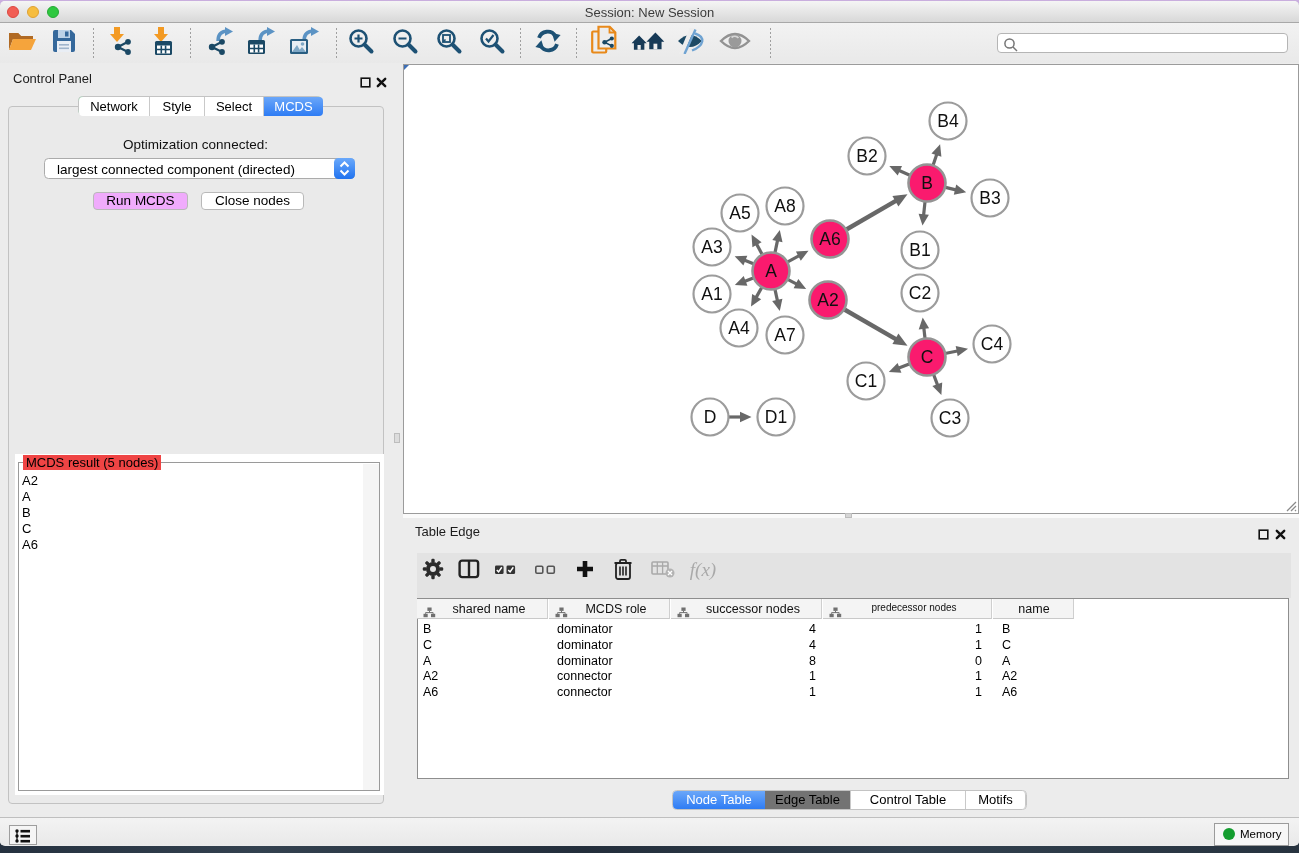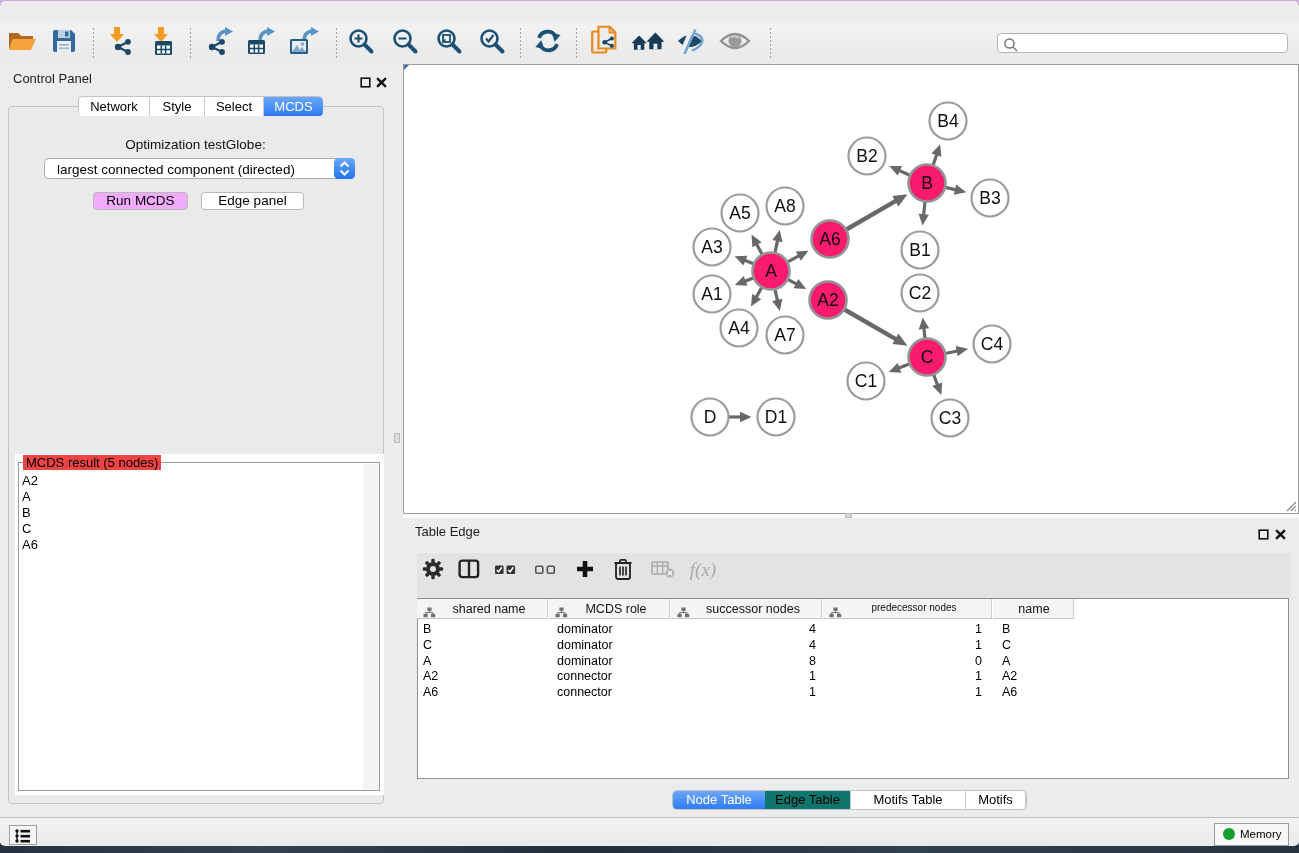--- a/index.html
+++ b/index.html
@@ -17,20 +17,26 @@
 .tbsep { position:absolute; top:5px; height:31px; width:1px;
   background-image:linear-gradient(#9f9f9f 40%, transparent 40%); background-size:1px 4px; }
 .tpi { position:absolute; top:571px; transform:translate(-50%,-50%); }
 .trow { position:absolute; left:0; width:100%; height:16px; font-size:12.5px; color:#000; }
 #statusbar { position:absolute; left:0; top:817px; width:100%; height:28px;
   background:linear-gradient(#f3f3f3,#e9e9e9); border-top:1px solid #bfbfbf;padding-left:8px; }
 </style></head><body>
 <div id="wall"></div>
 <div id="win">
     <div id="pg">
+  <div id="titlebar">
+        <div style="position:absolute;left:7px;top:5px;width:12px;height:12px;border-radius:50%;background:#f15e55;border:0.5px solid #db4841"></div>
+        <div style="position:absolute;left:27px;top:5px;width:12px;height:12px;border-radius:50%;background:#f6bd3f;border:0.5px solid #dfa133"></div>
+        <div style="position:absolute;left:47px;top:5px;width:12px;height:12px;border-radius:50%;background:#2fc840;border:0.5px solid #27a835"></div>
+    <div style="position:absolute;left:0;top:4px;width:100%;text-align:center;font-size:13px;color:#3c3c3c">Session: New Session</div>
+  </div>
   <div id="toolbar">
         <div class="tbi" style="left:22px"><svg width="30" height="26" viewBox="0 0 30 26">
             <path d="M2 5 L11 5 L14 8 L26 8 L26 11 L6 11 Z" fill="#a9621f"></path>
             <path d="M2 5 L2 22 L6 11 L26 11 L26 8 L14 8 L11 5 Z" fill="#b06a24"></path>
             <path d="M6 11 L29 11 L24 22 L2 22 Z" fill="#f5a43c"></path>
           </svg></div>
         <div class="tbi" style="left:64px"><svg width="26" height="26" viewBox="0 0 26 26">
             <path d="M2 4 Q2 2 4 2 L20 2 L24 6 L24 22 Q24 24 22 24 L4 24 Q2 24 2 22 Z" fill="#35689b"></path>
             <rect x="7" y="2" width="12" height="8" fill="#bcd2e8"></rect>
             <rect x="14" y="3.5" width="3.5" height="5" fill="#35689b"></rect>
@@ -169,32 +175,32 @@
     <div style="position:absolute;left:376px;top:11px"><svg width="11" height="11" viewBox="0 0 11 11">
             <path d="M1.8 1.8 L9.2 9.2 M9.2 1.8 L1.8 9.2" stroke="#111" stroke-width="2.4" stroke-linecap="round"></path>
           </svg></div>
     <div style="position:absolute;left:8px;top:43px;width:376px;height:698px;border:1px solid #c2c2c2;border-radius:4px;background:#eaeaea"></div>
     <div style="position:absolute;left:78px;top:33px;width:244px;height:19px;border:1px solid #c3c3c3;border-radius:4.5px;background:#86efac">
           <div style="position:absolute;left:0px;top:0;width:71px;height:19px;line-height:19px;text-align:center;font-size:13px;border-top-left-radius:4px;border-bottom-left-radius:4px;background:#fff;color:#000;border-right:1px solid #c9c9c9;">Network</div>
           <div style="position:absolute;left:71px;top:0;width:55px;height:19px;line-height:19px;text-align:center;font-size:13px;background:#fff;color:#000;border-right:1px solid #c9c9c9;">Style</div>
           <div style="position:absolute;left:126px;top:0;width:59px;height:19px;line-height:19px;text-align:center;font-size:13px;background:#fff;color:#000;border-right:1px solid #c9c9c9;">Select</div>
           <div style="position:absolute;left:185px;top:0;width:59px;height:19px;line-height:19px;text-align:center;font-size:13px;border-top-right-radius:4px;border-bottom-right-radius:4px;background:linear-gradient(#6ba7f9,#2e7cf4);color:#fff;">MCDS</div>
         </div>
-    <div style="position:absolute;left:0;top:74px;width:391px;text-align:center;font-size:13.5px;color:#111">Optimization testGlobe:</div>
+    <div style="position:absolute;left:0;top:74px;width:391px;text-align:center;font-size:13.5px;color:#111">Optimization connected:</div>
     <div style="position:absolute;left:44px;top:95px;width:311px;height:21px;background:#fff;border:1px solid #ababab;border-radius:4.5px">
       <div style="position:absolute;left:12px;top:2.5px;font-size:13.5px;color:#000">largest connected component (directed)</div>
       <div style="position:absolute;right:-1px;top:-1px;width:21px;height:21px;border-radius:4.5px;background:linear-gradient(#6aa9fb,#2173ef)">
         <svg width="21" height="21">
               <path d="M6.5 8.5 L10.5 4.5 L14.5 8.5" stroke="#fff" stroke-width="2" fill="none"></path>
               <path d="M6.5 12.5 L10.5 16.5 L14.5 12.5" stroke="#fff" stroke-width="2" fill="none"></path>
             </svg>
       </div>
     </div>
     <div style="position:absolute;left:93px;top:129px;width:95px;height:18px;background:#f0abfc;border:1px solid #b9b9b9;border-radius:4px;text-align:center;line-height:16px;font-size:13.5px">Run MCDS</div>
-    <div style="position:absolute;left:201px;top:129px;width:103px;height:18px;background:#fff;border:1px solid #b9b9b9;border-radius:4px;text-align:center;line-height:16px;font-size:13.5px">Edge panel</div>
+    <div style="position:absolute;left:201px;top:129px;width:103px;height:18px;background:#fff;border:1px solid #b9b9b9;border-radius:4px;text-align:center;line-height:16px;font-size:13.5px">Close nodes</div>
 
     <div style="position:absolute;left:15px;top:391px;width:369px;height:341px;background:#fff"></div>
     <div style="position:absolute;left:18px;top:399px;width:362px;height:329px;border:1px solid #9a9a9a"></div>
     <div style="position:absolute;left:363px;top:401px;width:16px;height:326px;background:#f5f5f5"></div>
     <div style="position:absolute;left:23px;top:392px;background:#ef4444;padding:0 3px;font-size:13px;color:#000">MCDS result (5 nodes)</div>
     <div style="position:absolute;left:22px;top:410px;font-size:13px">A2</div>
         <div style="position:absolute;left:22px;top:426px;font-size:13px">A</div>
         <div style="position:absolute;left:22px;top:442px;font-size:13px">B</div>
         <div style="position:absolute;left:22px;top:458px;font-size:13px">C</div>
         <div style="position:absolute;left:22px;top:474px;font-size:13px">A6</div>
@@ -427,22 +433,22 @@
       </div>
       <div class="trow" style="top:685.2px">
         <span style="position:absolute;left:423px">A6</span>
         <span style="position:absolute;left:557px">connector</span>
         <span style="position:absolute;left:671px;width:145px;text-align:right">1</span>
         <span style="position:absolute;left:823px;width:159px;text-align:right">1</span>
         <span style="position:absolute;left:1002px">A6</span>
       </div>
   <div style="position:absolute;left:672px;top:790px;width:355px;height:20px;border:1px solid #c3c3c3;border-radius:4.5px;background:#fff;box-sizing:border-box">
         <div style="position:absolute;left:0px;top:0;width:92px;height:18px;line-height:18px;text-align:center;font-size:13px;border-top-left-radius:4px;border-bottom-left-radius:4px;background:linear-gradient(#6ba7f9,#2e7cf4);color:#fff;">Node Table</div>
-        <div style="position:absolute;left:92px;top:0;width:86px;height:18px;line-height:18px;text-align:center;font-size:13px;background:#0f766e;color:#000;border-right:1px solid #c9c9c9;">Edge Table</div>
-        <div style="position:absolute;left:178px;top:0;width:115px;height:18px;line-height:18px;text-align:center;font-size:13px;background:#fff;color:#000;border-right:1px solid #c9c9c9;">Motifs Table</div>
+        <div style="position:absolute;left:92px;top:0;width:86px;height:18px;line-height:18px;text-align:center;font-size:13px;background:#737373;color:#000;border-right:1px solid #c9c9c9;">Edge Table</div>
+        <div style="position:absolute;left:178px;top:0;width:115px;height:18px;line-height:18px;text-align:center;font-size:13px;background:#fff;color:#000;border-right:1px solid #c9c9c9;">Control Table</div>
         <div style="position:absolute;left:293px;top:0;width:60px;height:18px;line-height:18px;text-align:center;font-size:13px;border-top-right-radius:4px;border-bottom-right-radius:4px;background:#fff;color:#000;border-right:1px solid #c9c9c9;">Motifs</div>
       </div>
 
   <div id="statusbar">
     <div style="position:absolute;left:9px;top:7px;width:28px;height:20px;background:#f5f5f5;border:1px solid #9e9e9e;text-align:center;padding-top:2px"><svg width="18" height="16" viewBox="0 0 18 16">
             <circle cx="3" cy="3" r="1.7" fill="#111"></circle>
             <rect x="6.5" y="1.9" width="9.5" height="2.6" fill="#111"></rect>
             <circle cx="3" cy="8" r="1.7" fill="#111"></circle>
             <rect x="6.5" y="6.9" width="9.5" height="2.6" fill="#111"></rect>
             <circle cx="3" cy="13" r="1.7" fill="#111"></circle>

